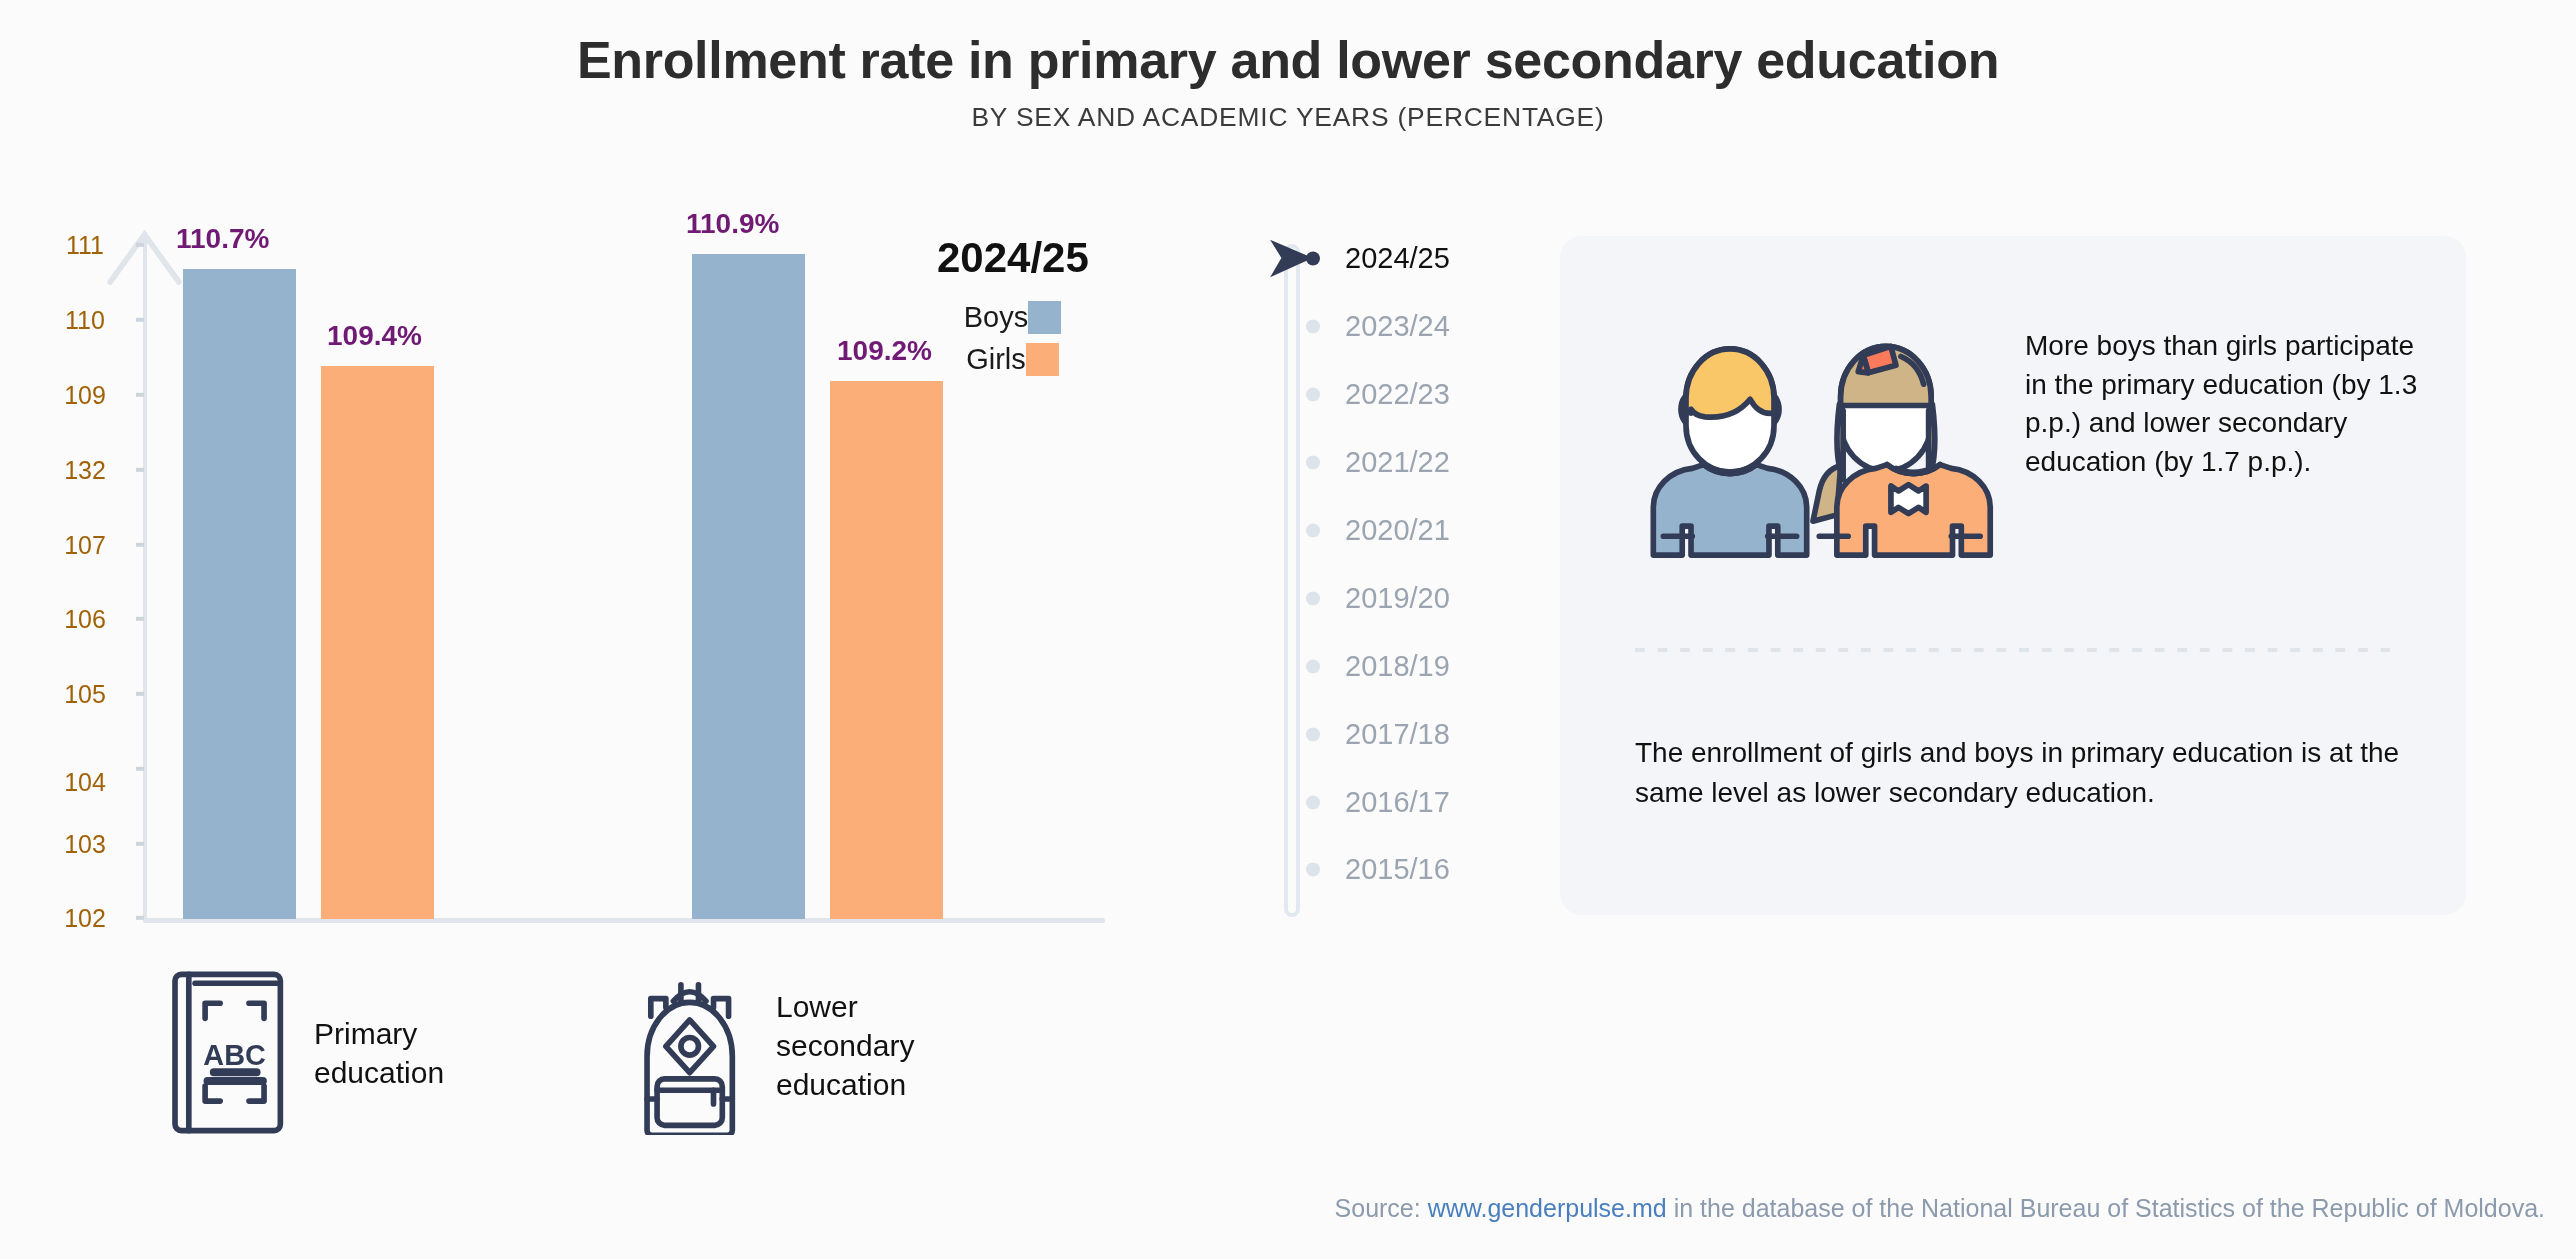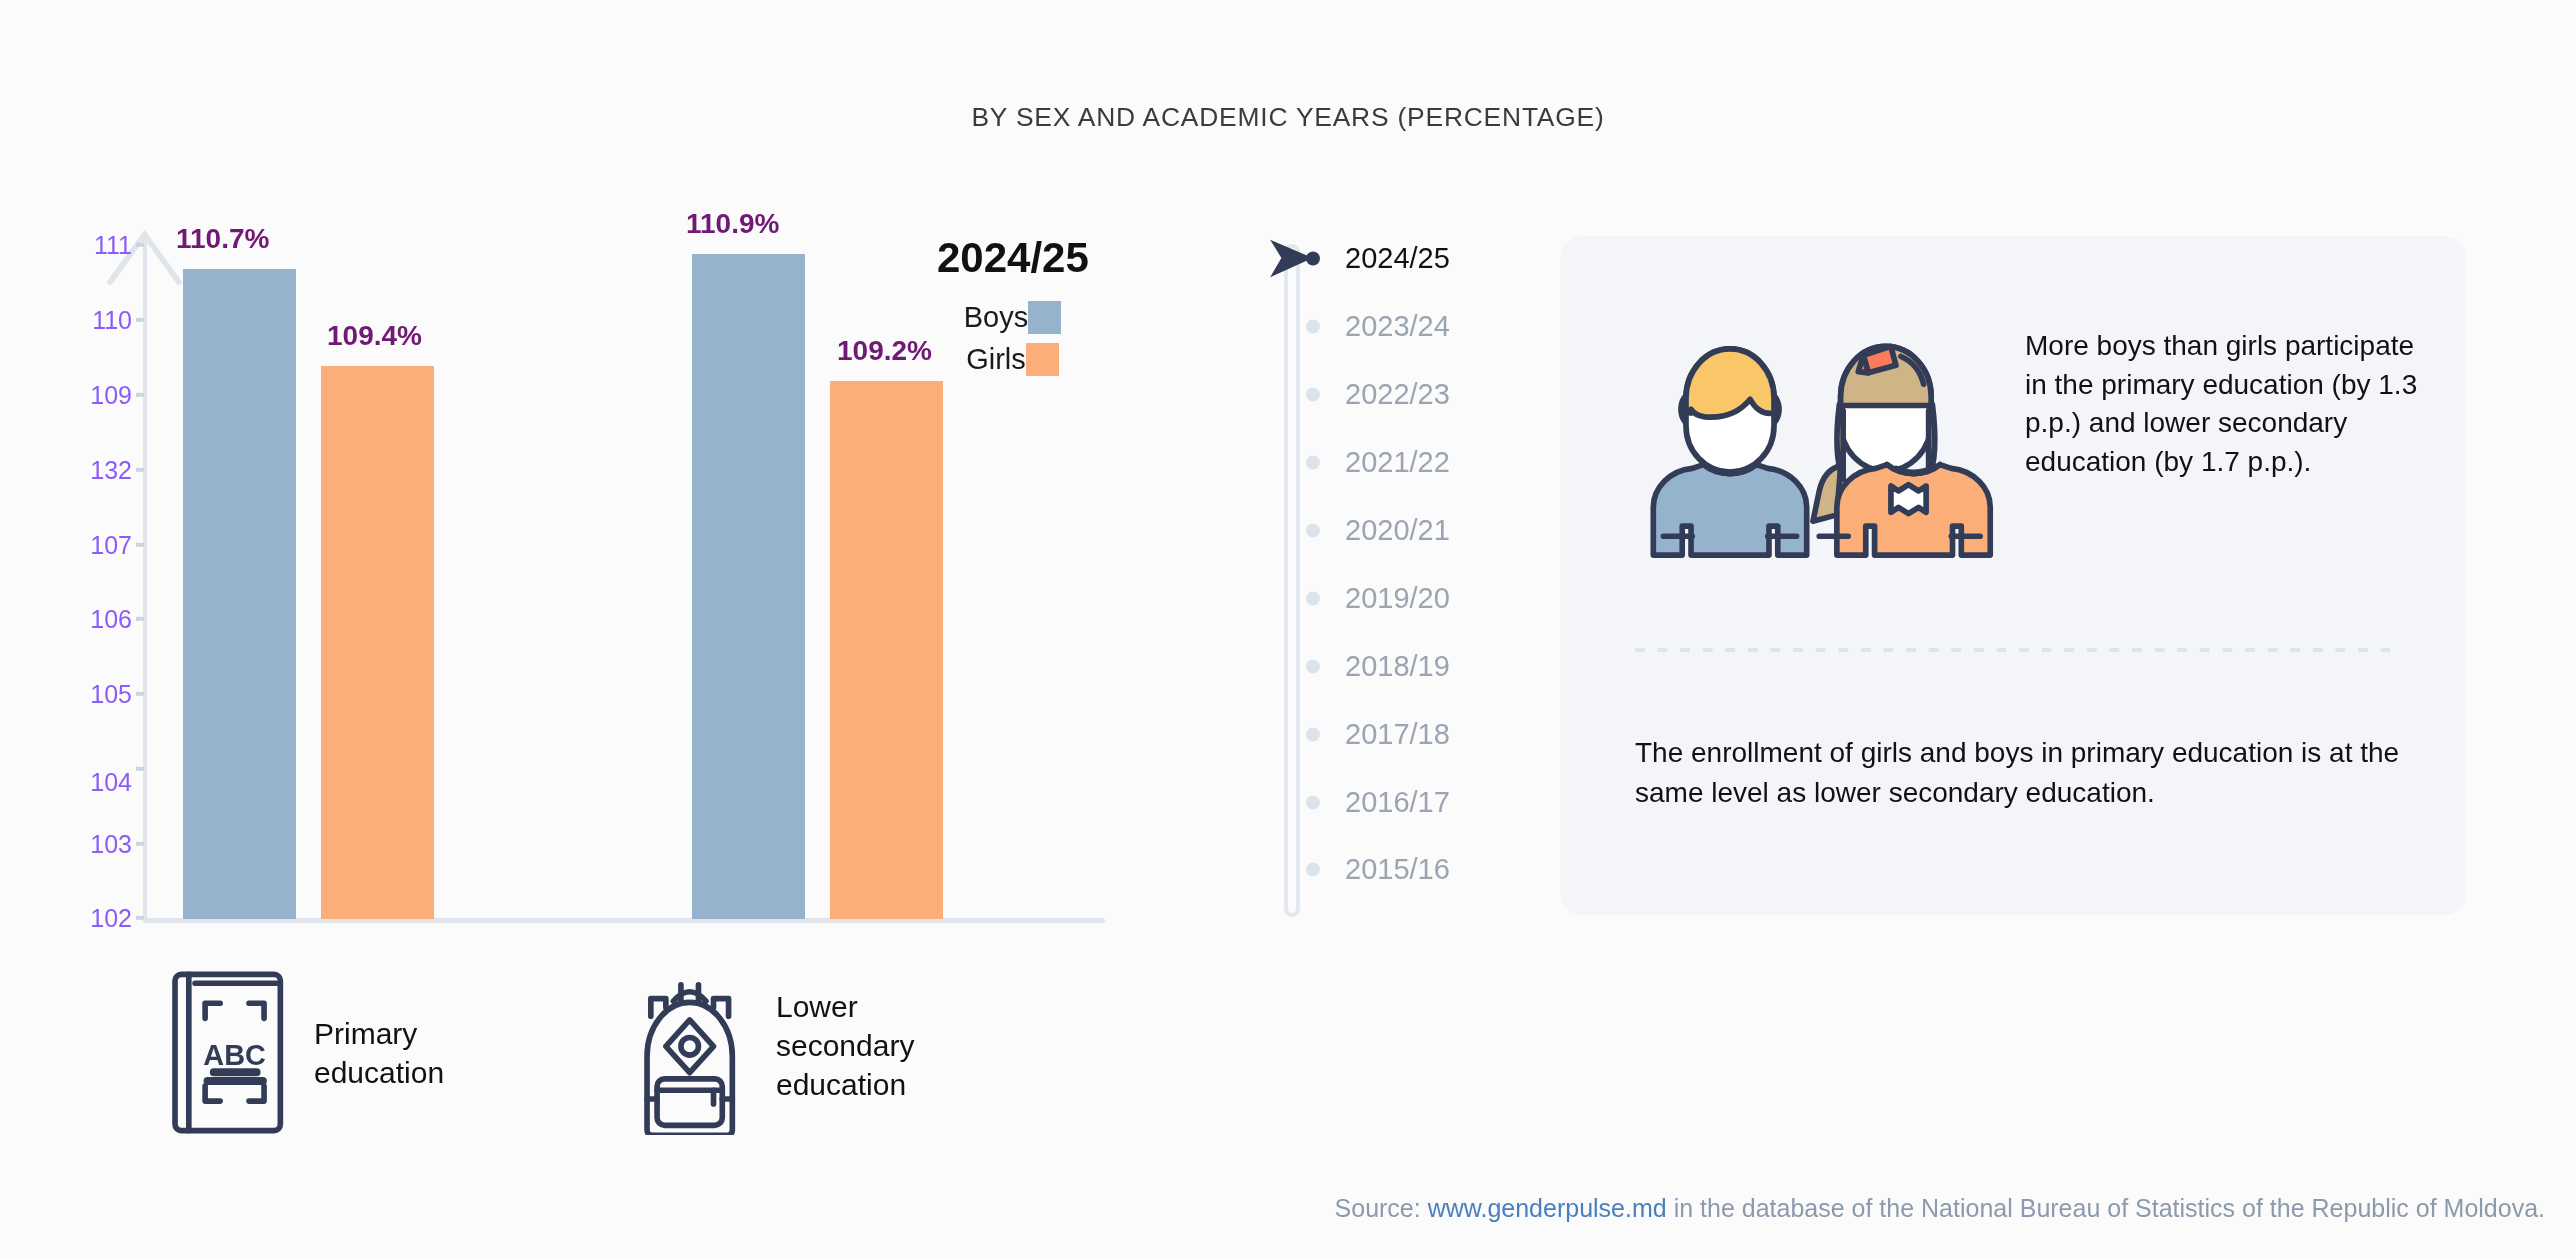--- a/index.html
+++ b/index.html
@@ -76,23 +76,23 @@
     width: 962px;
     height: 5px;
     background: #dfe5ea;
     border-radius: 2.5px;
   }
 
   .ytick {
     position: absolute;
     left: 0;
     width: 94px;
-    text-align: right;
+    text-align: center;
     font-size: 25px;
-    color: #8b5cf6;
+    color: #a16207;
     transform: translateY(-50%);
     white-space: nowrap;
   }
   .ytick-dash {
     position: absolute;
     left: 98px;
     width: 8.2px;
     height: 4.4px;
     background: #ccd4dc;
     transform: translateY(-50%);
@@ -256,20 +256,21 @@
     white-space: nowrap;
     margin-left: 16px;
   }
   .source a { color: #4a7fbf; text-decoration: none; }
 </style>
 </head>
 <body>
 
 <div id="root">
 
+  <div class="title">Enrollment rate in primary and lower secondary education</div>
   <div class="subtitle">BY SEX AND ACADEMIC YEARS (PERCENTAGE)</div>
 
   <div class="chart-area">
     <div class="y-axis-line"></div>
     <div class="y-axis-arrow">
       <svg width="75" height="58" viewBox="0 0 120 92">
         <path d="M5 86 L60 10 L115 86" fill="none" stroke="#dfe5ea" stroke-width="9" stroke-linecap="round"></path>
       </svg>
     </div>
     <div class="x-axis-line"></div>

